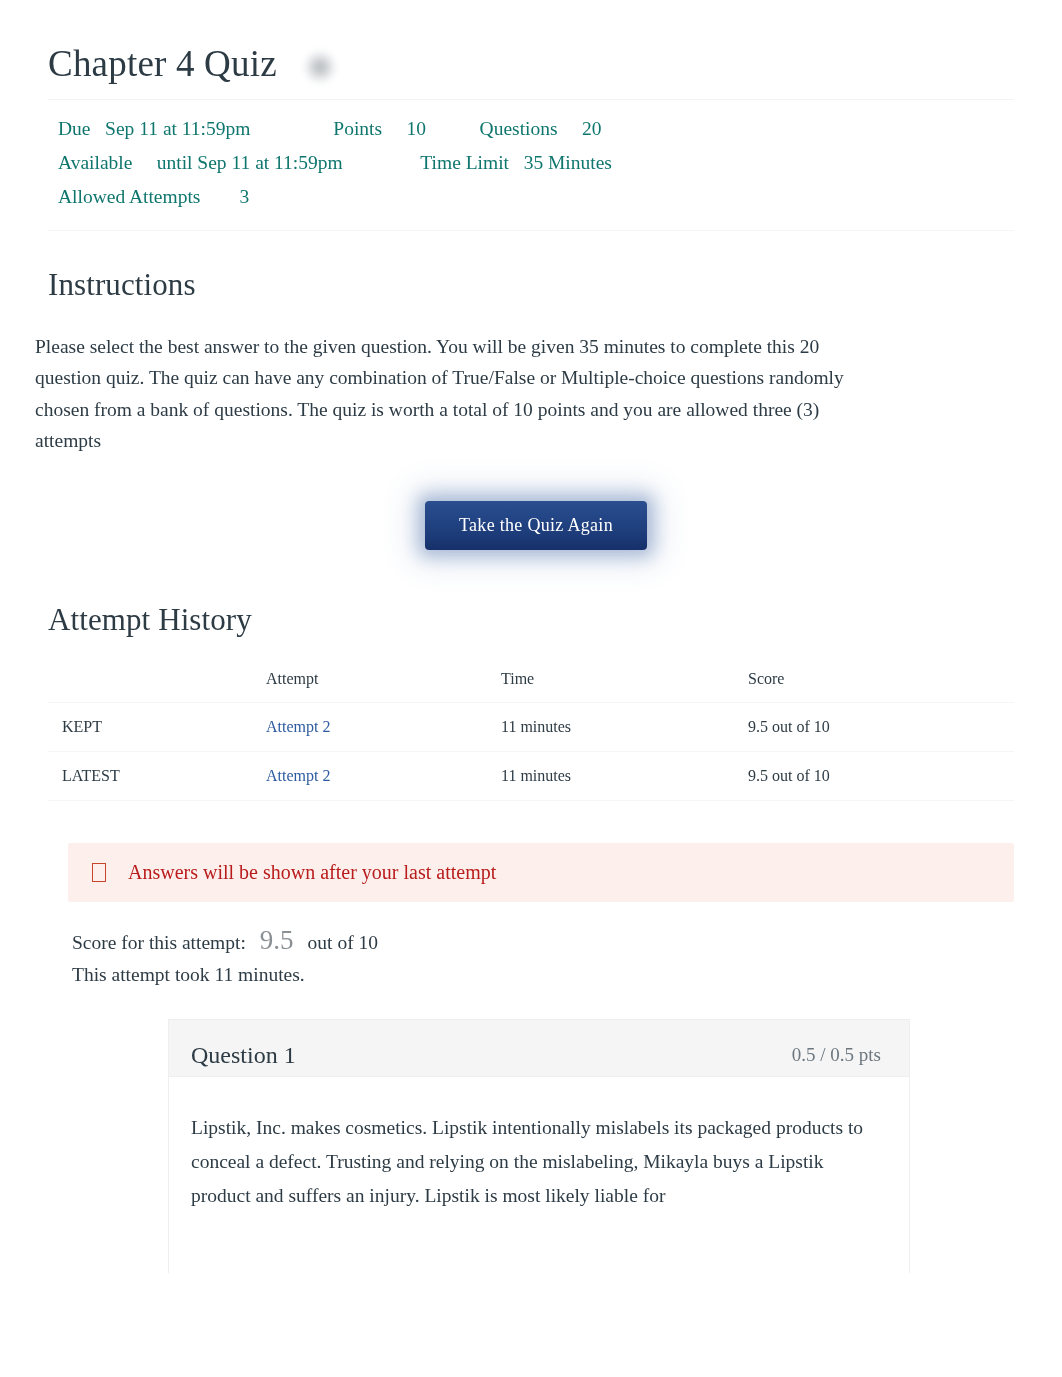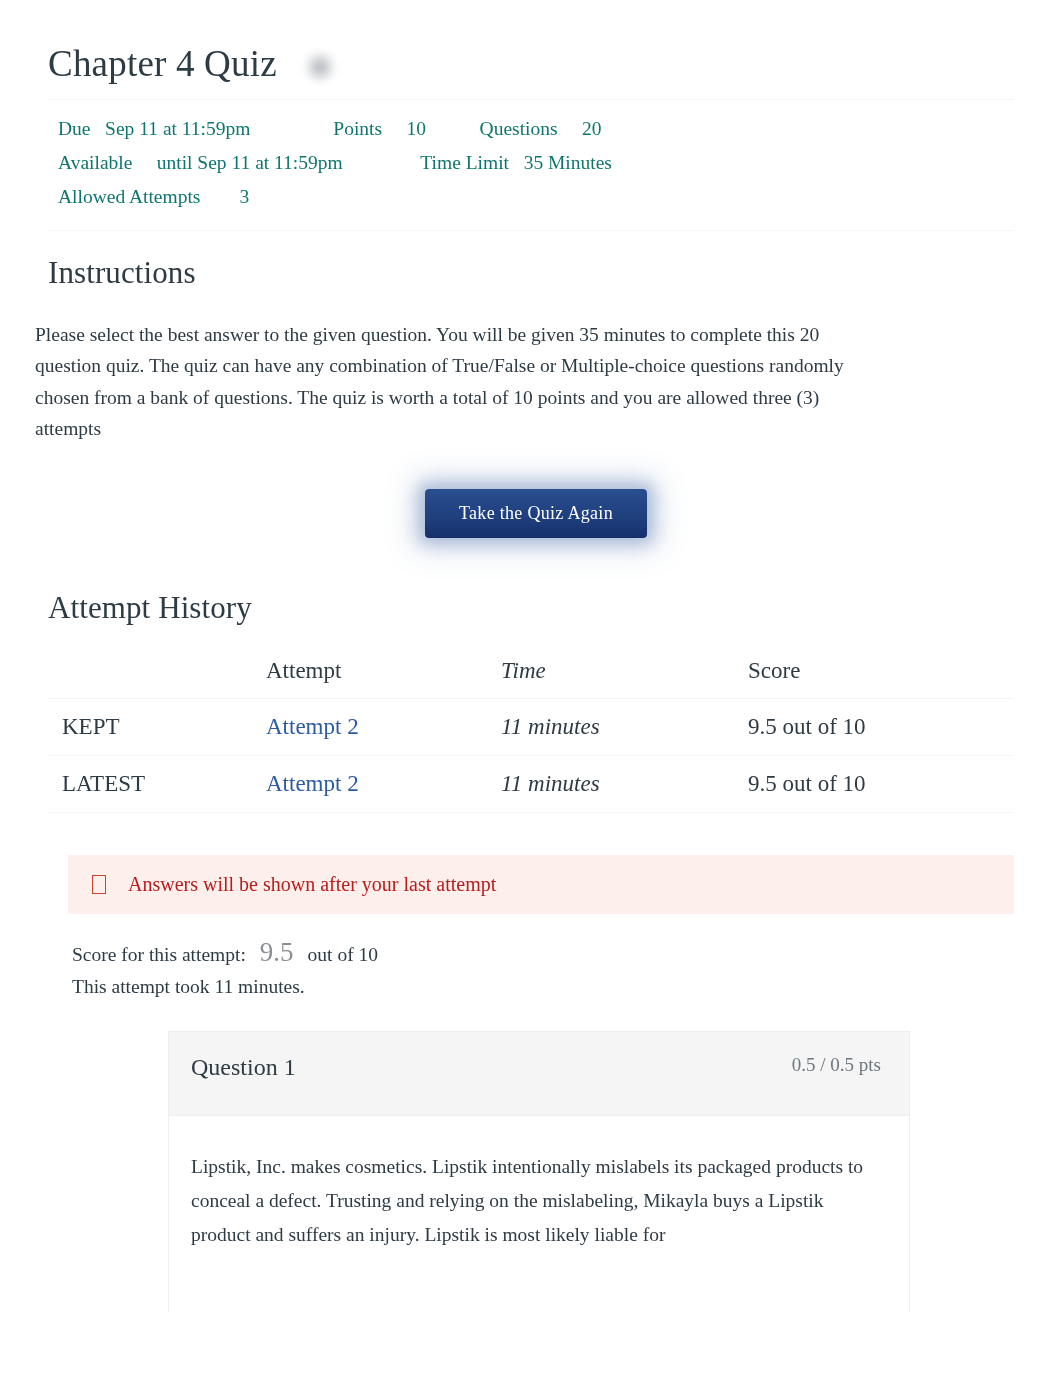--- a/index.html
+++ b/index.html
@@ -58,21 +58,21 @@
   .meta-rule {
     margin: 16px 48px 0 48px;
     height: 1px;
     background: #f4f6f7;
   }
 
   
   .section-title {
     font-size: 31px;
     font-weight: normal;
-    margin: 24px 0 0 0;
+    margin: 36px 0 0 0;
     padding: 0 48px;
     color: #2d3b45;
     letter-spacing: 0.1px;
   }
   .instructions-body {
     padding: 0 35px;
     margin-top: 28px;
     font-size: 19.5px;
     line-height: 31.5px;
     max-width: 920px;
@@ -100,38 +100,38 @@
     filter: blur(0.6px);
     letter-spacing: 0.3px;
   }
 
   
   .attempt-section { margin-top: 52px; }
   .attempt-table {
     width: calc(100% - 96px);
     margin: 26px 48px 0 48px;
     border-collapse: collapse;
-    font-size: 23px;
+    font-size: 16px;
   }
   .attempt-table th {
     text-align: left;
     font-weight: normal;
     padding: 6px 8px 14px 8px;
     color: #2d3b45;
   }
   .attempt-table td {
     padding: 15px 8px;
     border-top: 1px solid #f3f5f6;
     color: #2d3b45;
     vertical-align: middle;
   }
   .attempt-table tbody tr:last-child td { border-bottom: 1px solid #f3f5f6; }
   .col-label  { width: 210px; padding-left: 14px !important; }
   .col-attempt{ width: 235px; }
-  .col-time   { width: 247px; font-style: italic; }
+  .col-time   { width: 247px; }
   .col-score  { }
   .attempt-link {
     color: #2d5ba0;
     text-decoration: none;
     cursor: pointer;
   }
 
   
   .alert-box {
     margin: 42px 48px 0 68px;
@@ -174,23 +174,23 @@
   .question-block {
     margin: 28px 48px 0 168px;
     border: 1px solid #eceef0;
     border-bottom: none;
     background: #ffffff;
     max-width: 742px;
   }
   .question-head {
     background: #f5f5f5;
     display: flex;
-    align-items: flex-start;
+    align-items: center;
     justify-content: space-between;
-    padding: 22px 28px 34px 22px;
+    padding: 22px 28px 7px 22px;
     border-bottom: 1px solid #eceef0;
   }
   .question-name {
     font-size: 24px;
     color: #2d3b45;
   }
   .question-pts {
     font-size: 19px;
     color: #6c7780;
   }

